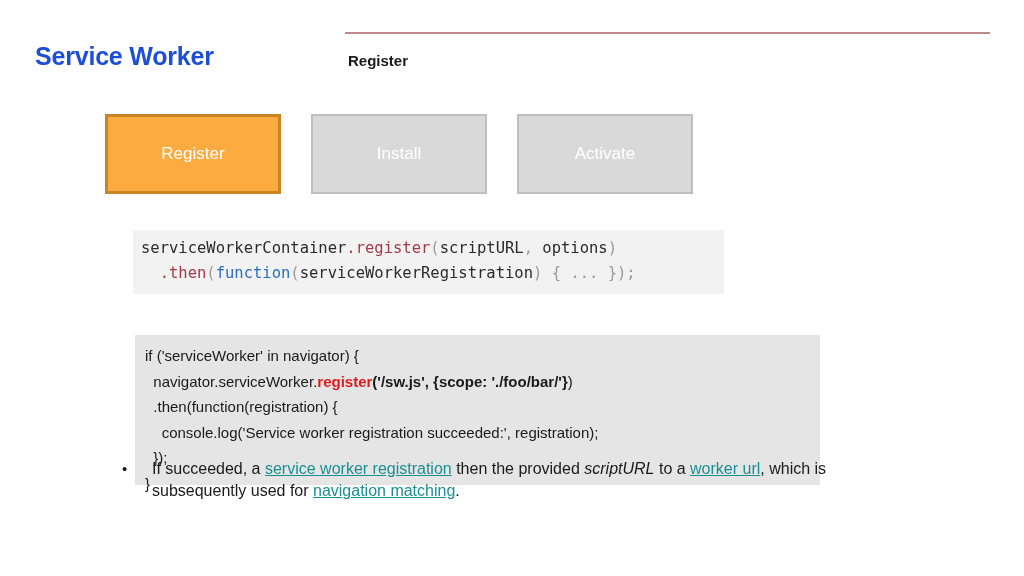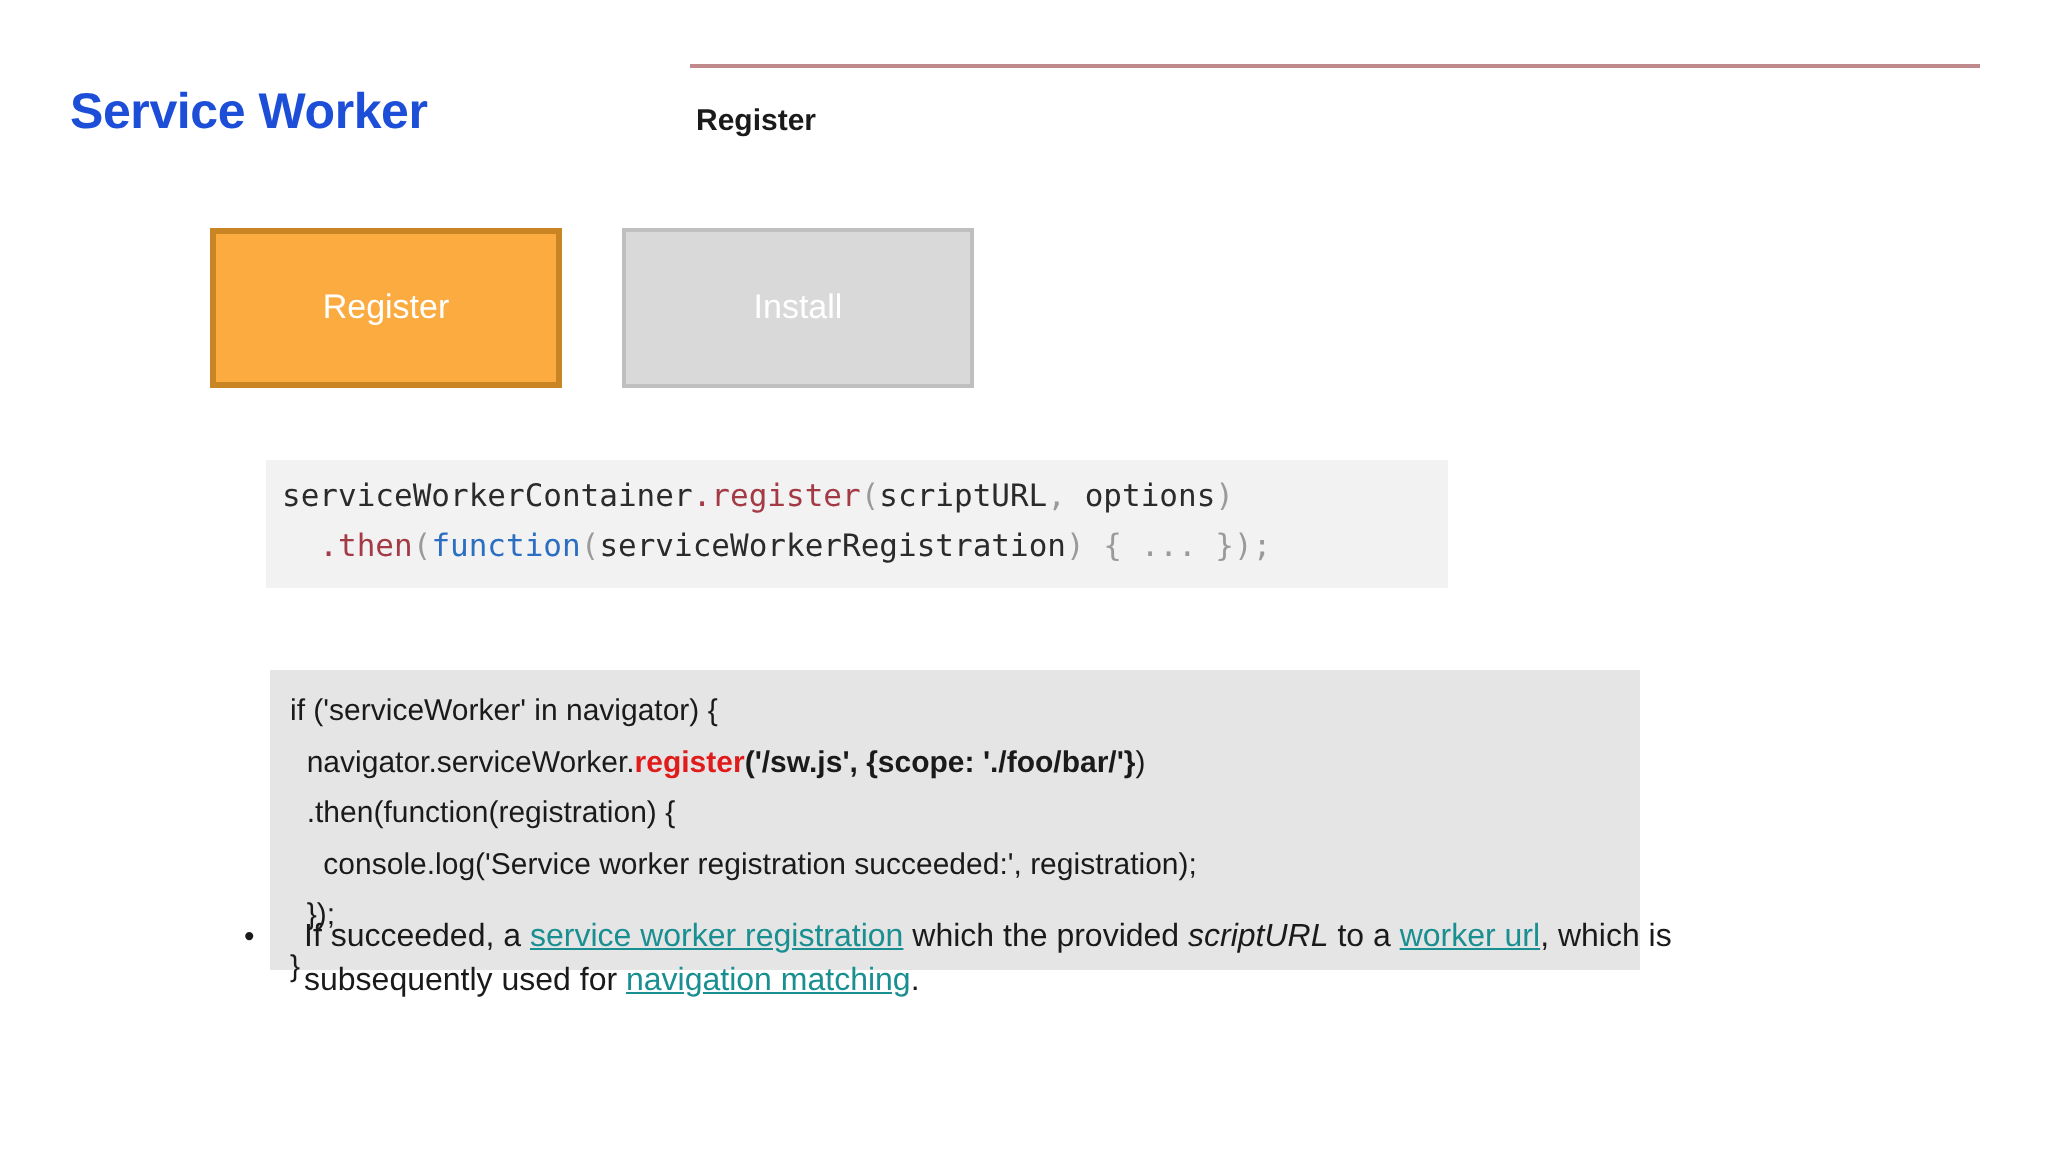--- a/index.html
+++ b/index.html
@@ -155,33 +155,36 @@
 <div class="header-rule"></div>
 <div class="section-label">Register</div>
 
 <div class="stage-row">
   <div class="stage-box orange">
     <span>Register</span>
   </div>
   <div class="stage-box gray">
     <span>Install</span>
   </div>
+  <div class="stage-box gray">
+    <span>Activate</span>
+  </div>
 </div>
 
 <div class="code-mono"><span class="tok-plain">serviceWorkerContainer</span><span class="tok-fn">.</span><span class="tok-fn">register</span><span class="tok-punc">(</span><span class="tok-plain">scriptURL</span><span class="tok-punc">,</span><span class="tok-plain"> options</span><span class="tok-punc">)</span>
 <span class="tok-plain">  </span><span class="tok-fn">.then</span><span class="tok-punc">(</span><span class="tok-kw">function</span><span class="tok-punc">(</span><span class="tok-plain">serviceWorkerRegistration</span><span class="tok-punc">)</span><span class="tok-punc"> { ... });</span></div>
 
 <div class="code-sans"><span>if ('serviceWorker' in navigator) {</span>
 <span>  navigator.serviceWorker.</span><span class="tok-red tok-bold">register</span><span class="tok-bold">('/sw.js', {scope: './foo/bar/'}</span><span>)</span>
 <span>  .then(function(registration) {</span>
 <span>    console.log('Service worker registration succeeded:', registration);</span>
 <span>  });</span>
 <span>}</span></div>
 
 <div class="bullet-block">
   <div class="bullet-mark">•</div>
-  <div class="bullet-text"><span>If succeeded, a </span><a class="lnk" href="#">service worker registration</a><span> which the provided </span><span class="ital">scriptURL</span><span> to a </span><a class="lnk" href="#">worker url</a><span>, which is subsequently used for </span><a class="lnk" href="#">navigation matching</a><span>.</span></div>
+  <div class="bullet-text"><span>If succeeded, a </span><a class="lnk" href="#">service worker registration</a><span> then the provided </span><span class="ital">scriptURL</span><span> to a </span><a class="lnk" href="#">worker url</a><span>, which is subsequently used for </span><a class="lnk" href="#">navigation matching</a><span>.</span></div>
 </div>
 
 <div class="footer">
   
   
 </div>
 
 </body></html>

